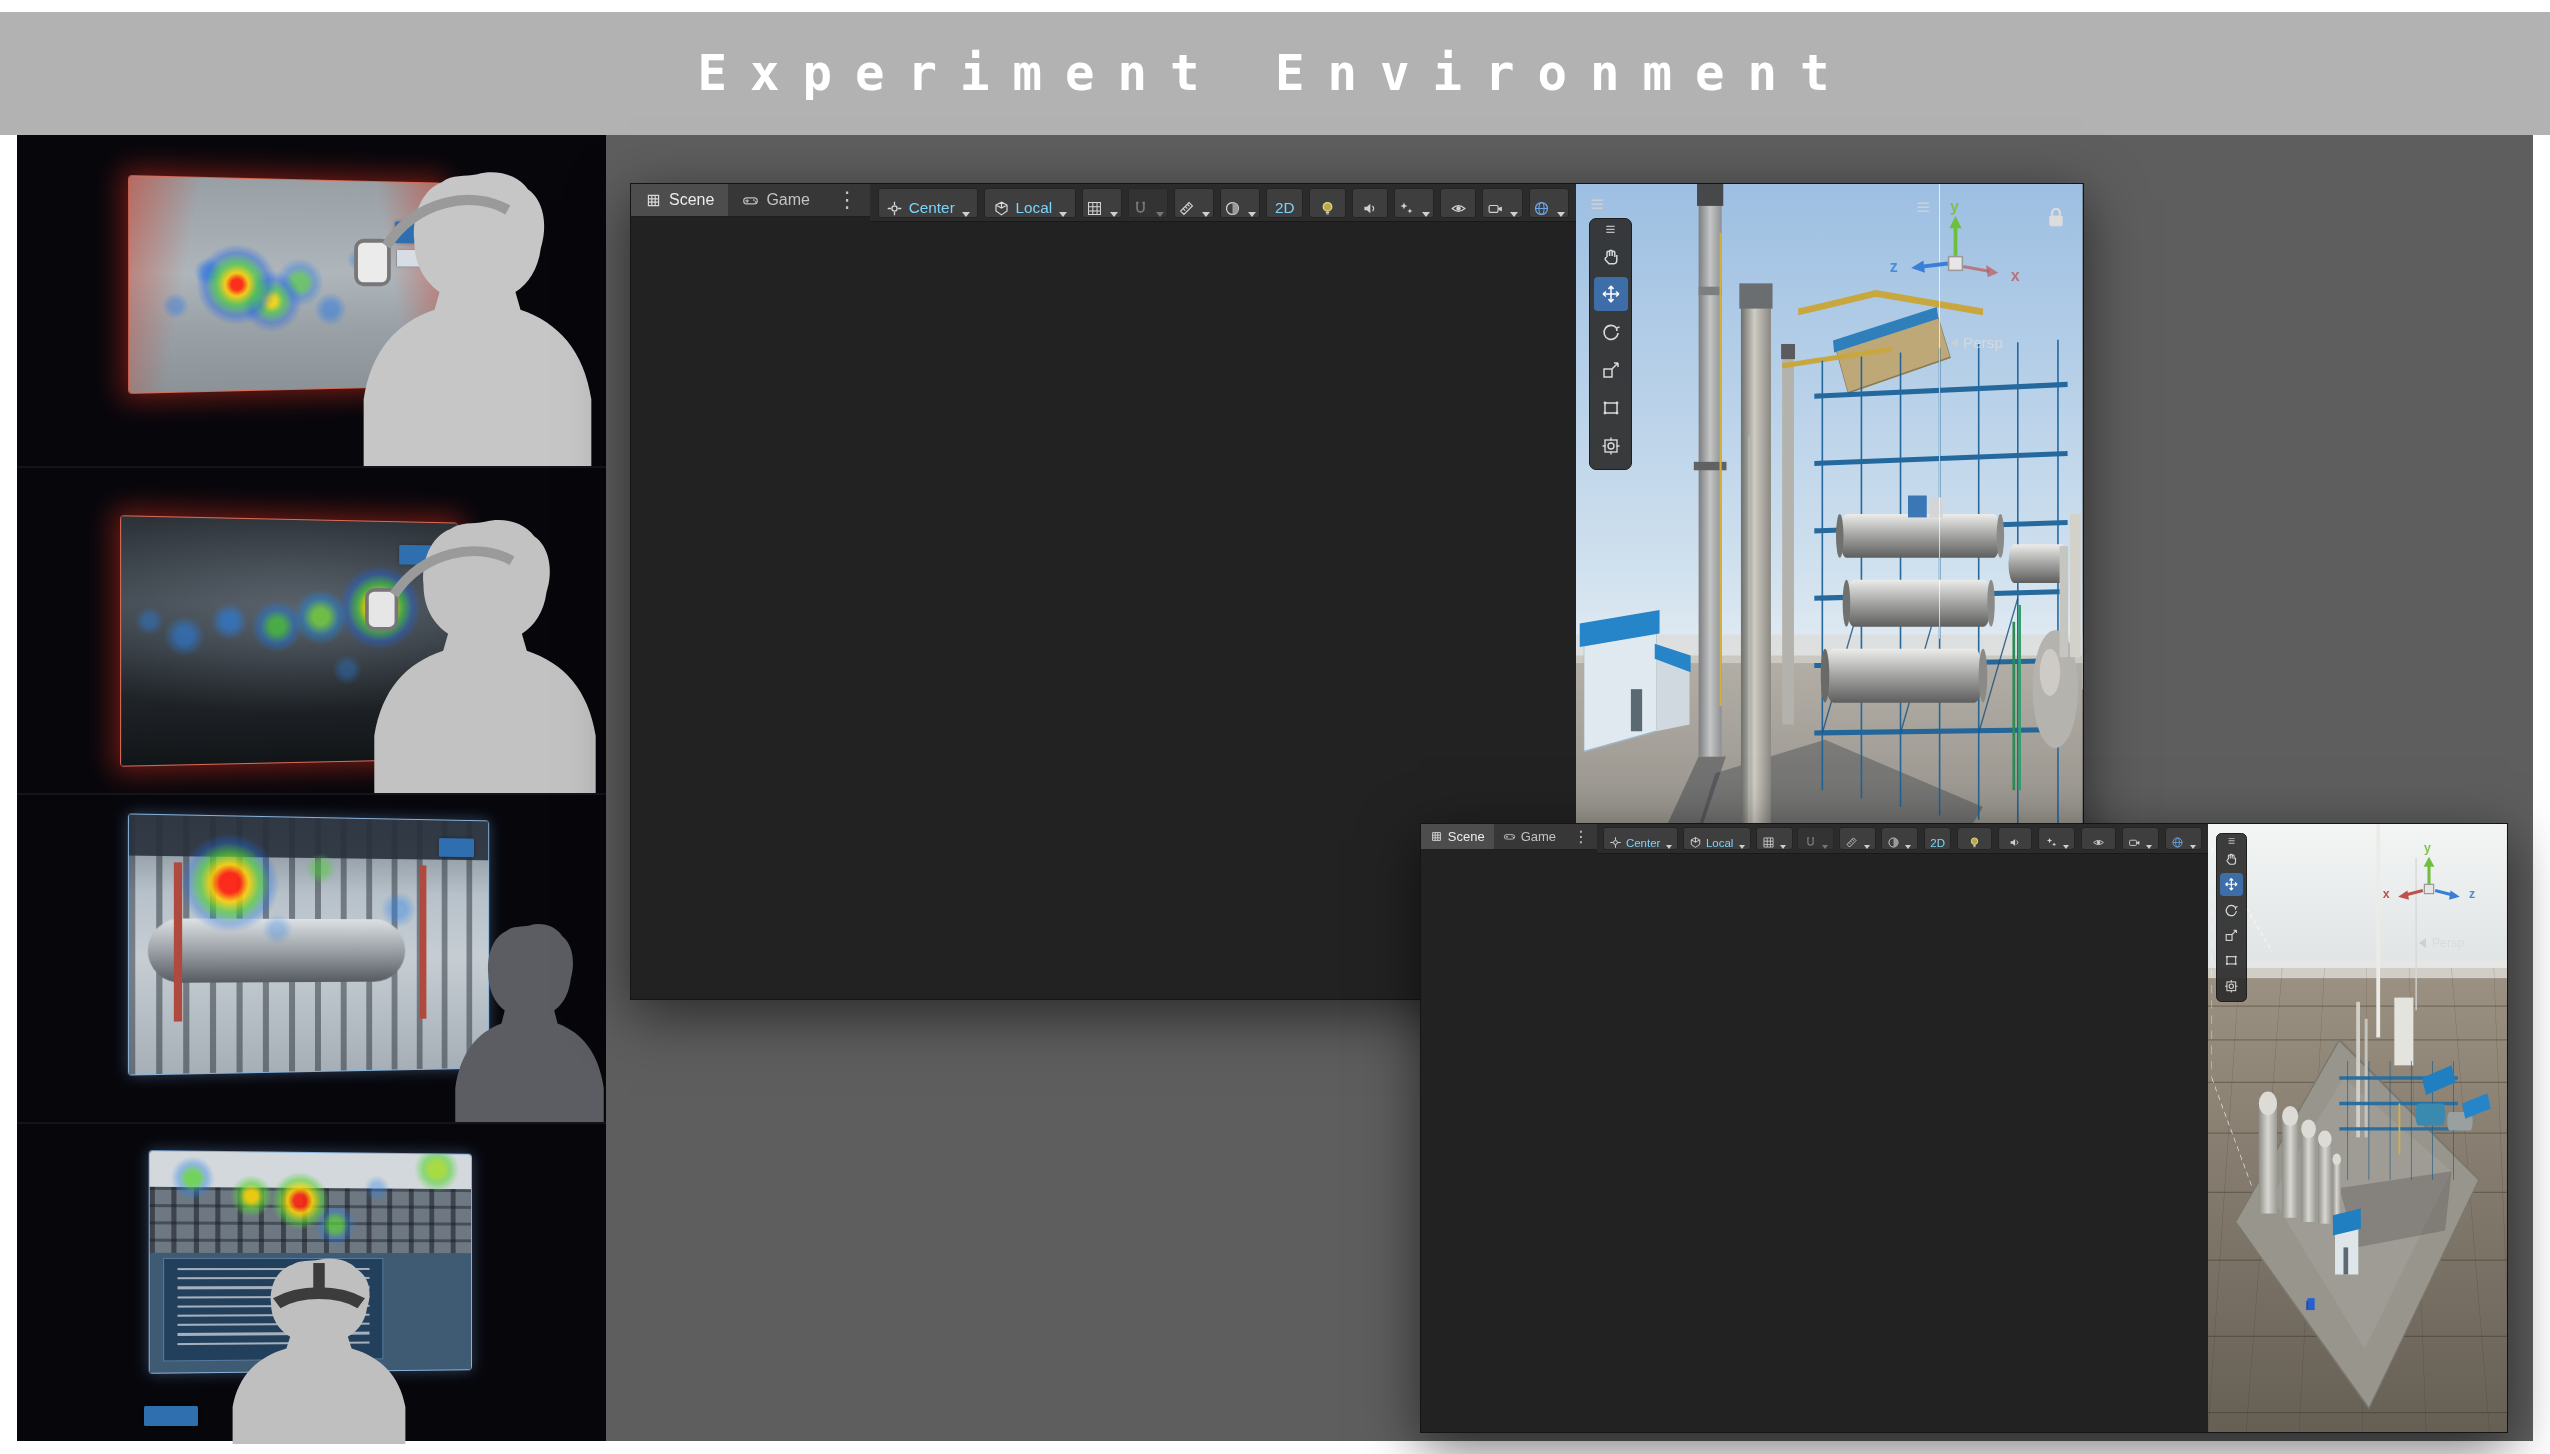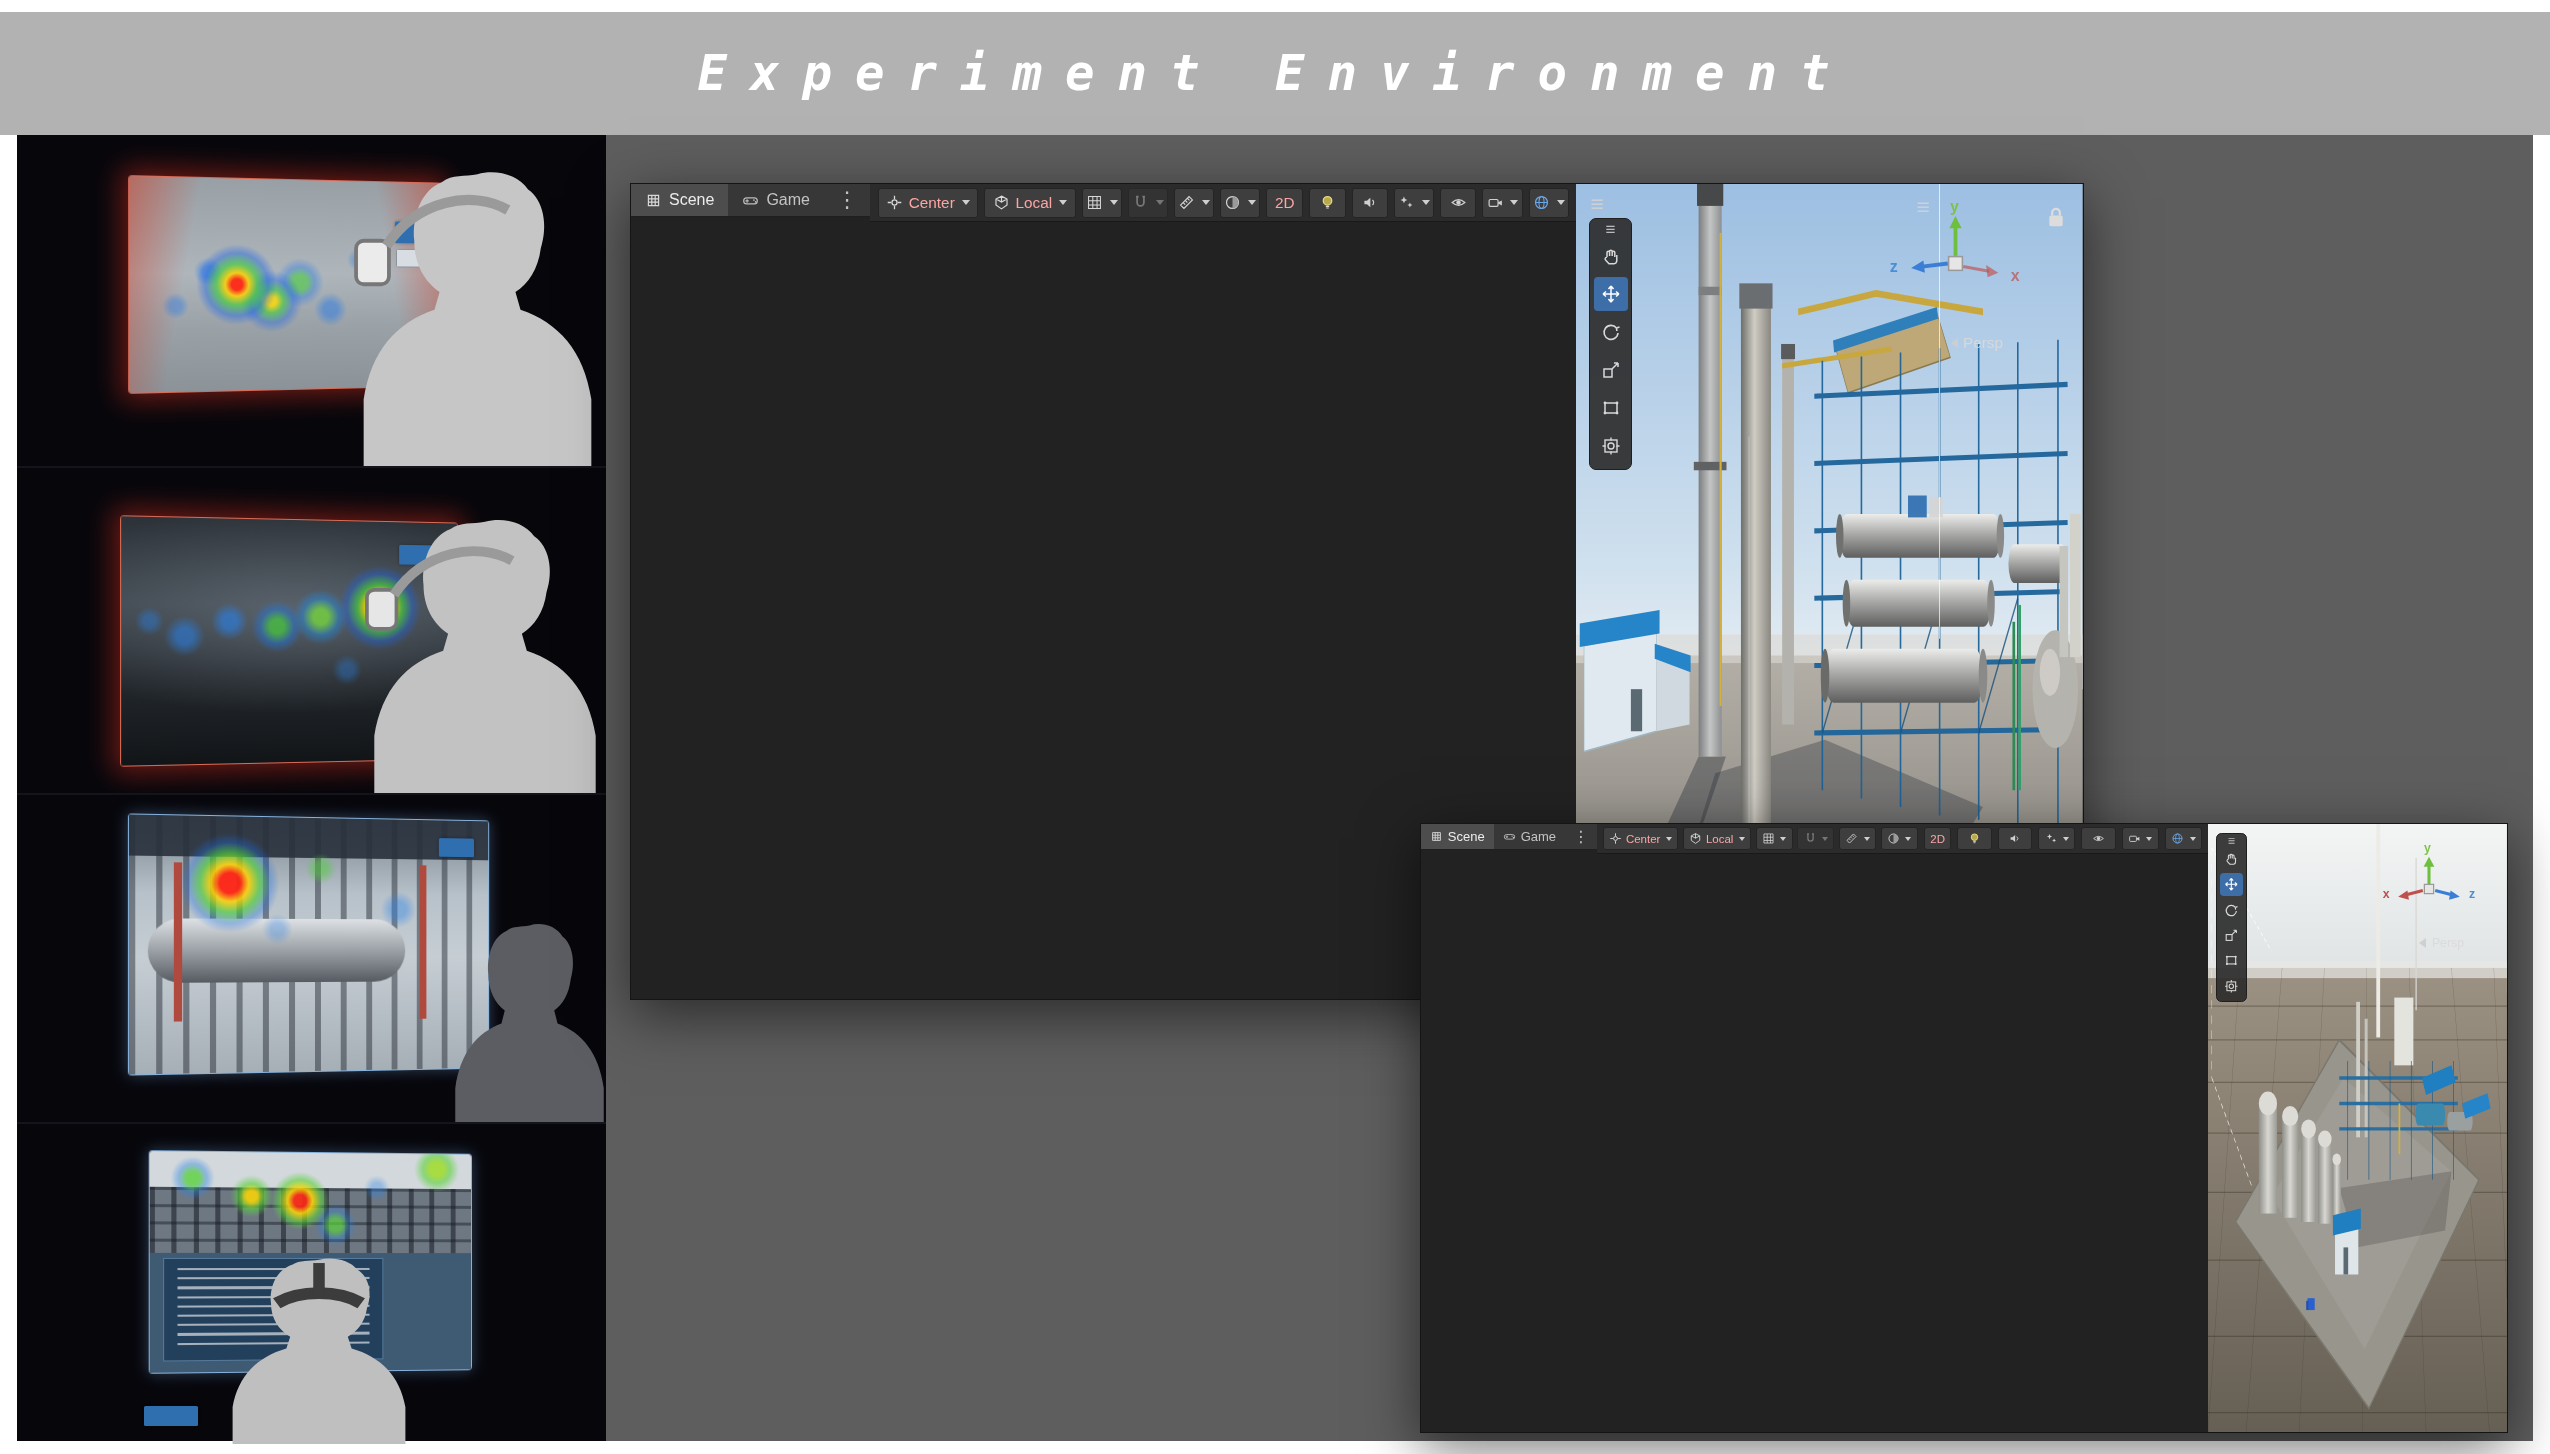--- a/index.html
+++ b/index.html
@@ -2,21 +2,21 @@
 <html style="font-size:12.3px"><head>
 <meta charset="utf-8">
 <style>
   html,body{margin:0;padding:0;background:#ffffff;}
   .page{position:relative;width:2550px;height:1455px;background:#ffffff;overflow:hidden;
         font-family:"Liberation Sans","DejaVu Sans",sans-serif;}
   
   .title-band{position:absolute;left:0;top:12.3px;right:0;height:123px;background:#b2b2b2;
               display:flex;align-items:center;justify-content:center;}
   .title-band h1{margin:0;color:#ffffff;font-family:"DejaVu Sans Mono",monospace;
-                 font-weight:600;font-size:49px;letter-spacing:23px;font-style:italic;}
+                 font-weight:600;font-size:49px;letter-spacing:23px;}
   
   .content{position:absolute;left:17px;top:135px;right:17px;bottom:14px;background:#5e5e5e;}
   
   .vr-col{position:absolute;left:17px;top:135px;width:589px;bottom:14px;background:#06060b;}
   .vr-panel{position:relative;overflow:hidden;border-bottom:2.3px solid #14141c;}
   .vr-screen{position:absolute;border-radius:3.1px;overflow:hidden;}
   .screen-art,.blobs{position:absolute;inset:0;}
   .glow-red{box-shadow:inset 0 0 54px 17px rgba(226,48,30,.72),0 0 26px 6.1px rgba(226,48,30,.45);
             border:1.5px solid rgba(255,125,100,.85);}
   .edge-blue{border:1.5px solid #87b2dc;box-shadow:0 0 15.3px rgba(120,170,230,.35);}
@@ -75,22 +75,22 @@
     radial-gradient(circle at 70% 16%,rgba(40,130,235,.35) 0 5.4px,transparent 13px);}
   
   .uw{position:absolute;background:#222222;border:1.5px solid #151515;display:flex;
       box-shadow:0 15.3px 54px rgba(0,0,0,.55);}
   .uw-tabs{height:32px;background:#373737;display:flex;align-items:stretch;border-bottom:0.8px solid #1f1f1f;}
   .tab{display:flex;align-items:center;gap:7px;padding:0 14px;color:#c3c3c3;font-size:16px;}
   .tab.active{background:#4d4d4d;color:#ececec;}
   .menu-dots{margin-left:auto;color:#c3c3c3;font-size:21.5px;display:flex;align-items:center;padding:0 12.3px;}
   .uw-toolbar{height:37px;background:#2b2b2b;display:flex;align-items:center;padding:0 7.7px;gap:6.1px;
               border-bottom:0.8px solid #191919;}
-  .tbtn{display:flex;align-items:center;gap:5.4px;height:28px;padding:0 7.7px;background:#3e3e3e;
-        border:0.8px solid #242424;border-radius:3.1px;color:#fca5a5;font-size:15.3px;}
+  .tbtn{display:flex;align-items:flex-end;gap:5.4px;height:28px;padding:0 7.7px;background:#3e3e3e;
+        border:0.8px solid #242424;border-radius:3.1px;color:#7dd3fc;font-size:15.3px;}
   .tico{justify-content:center;min-width:28px;padding:0 3.1px;}
   .dim{opacity:.45;}
   .tb-right{margin-left:auto;display:flex;gap:6.1px;align-items:center;}
   .caret{width:0;height:0;border-left:4.6px solid transparent;border-right:4.6px solid transparent;
          border-top:5.4px solid #cfcfcf;margin-left:1.5px;}
   .icon{width:17px;height:17px;display:block;}
   .uw-scene{position:relative;flex:1;overflow:hidden;background:#444;}
   .scene-svg{position:absolute;inset:0;width:100%;height:100%;}
   .palette{position:absolute;display:flex;flex-direction:column;align-items:center;gap:3.8px;
            background:rgba(45,45,45,.92);border:0.8px solid #1f1f1f;border-radius:7px;padding:6.1px 3.8px;}

